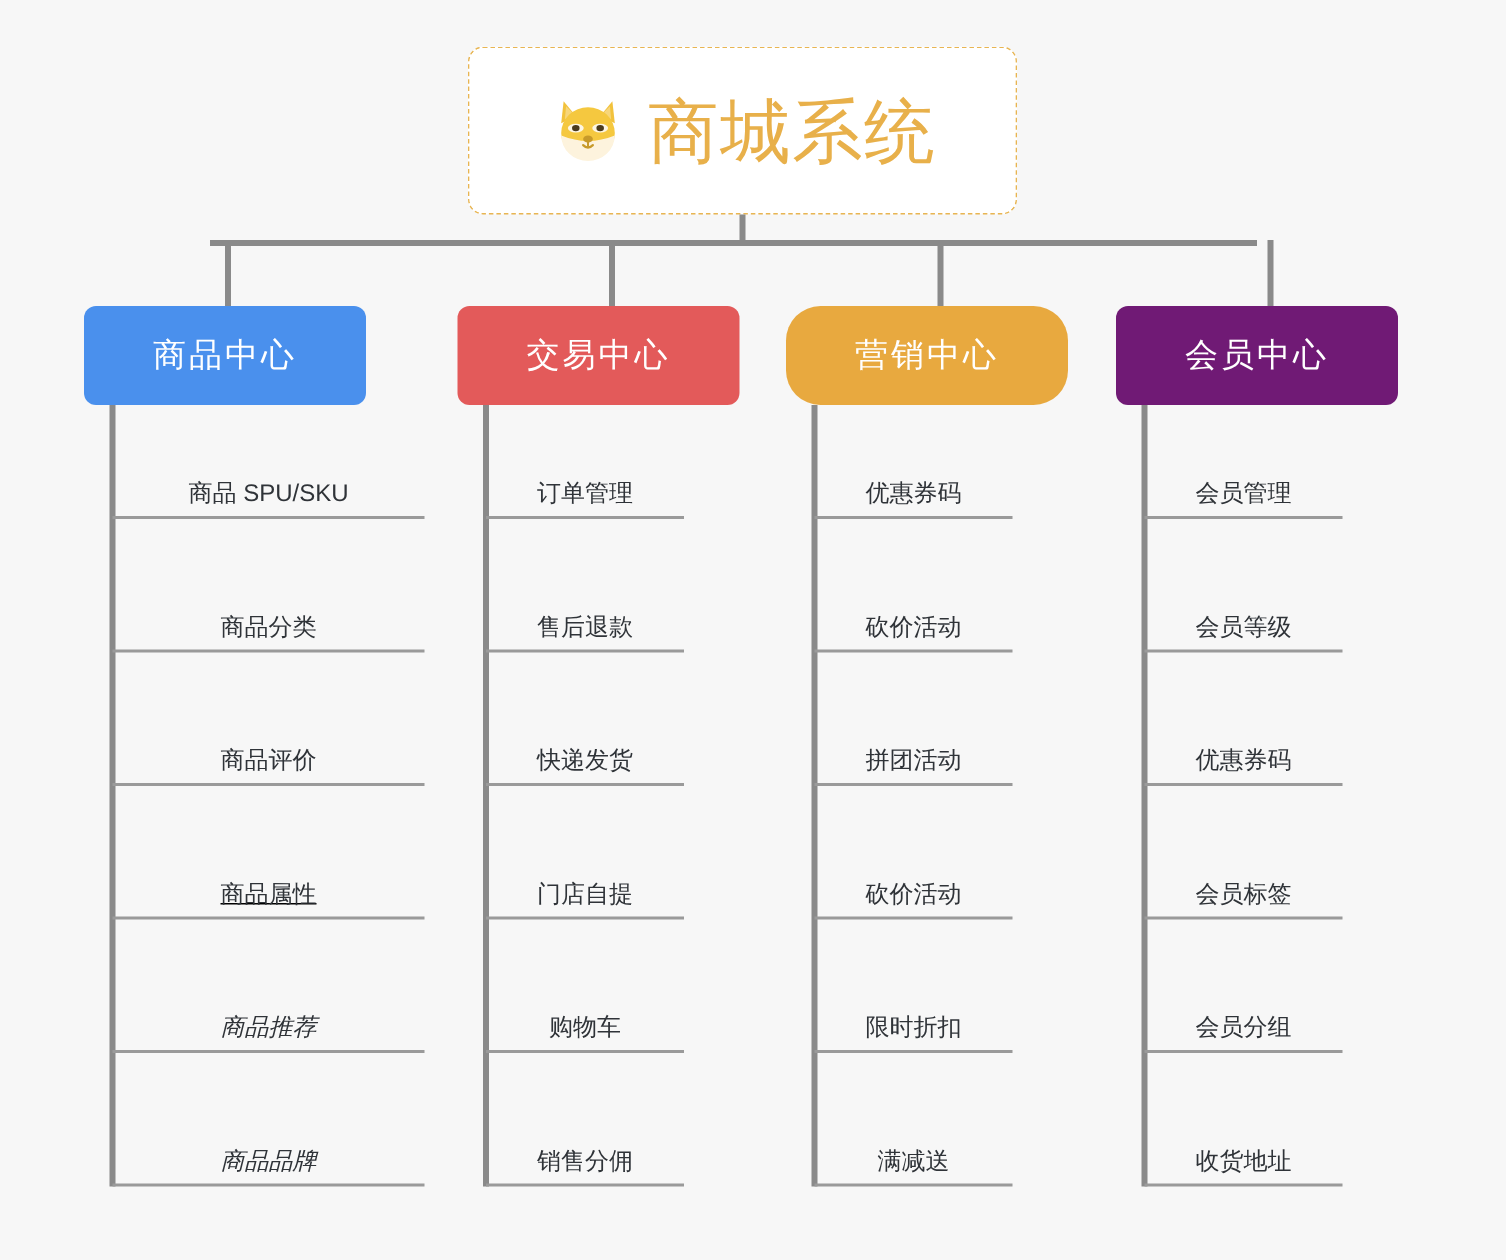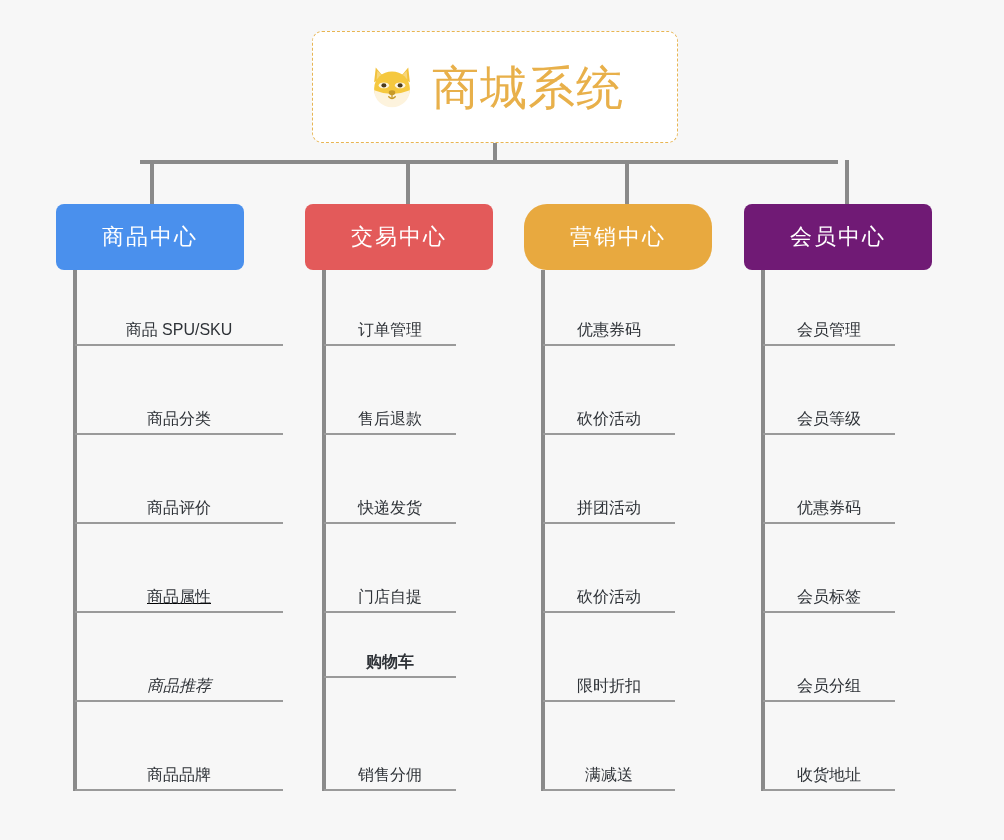--- a/index.html
+++ b/index.html
@@ -164,21 +164,21 @@
         </div>
         <div class="leaf" style="left: 19px; top: 318px; width: 208px; height: 46px;">
           <span class="leaf-label">商品评价</span>
         </div>
         <div class="leaf" style="left: 19px; top: 407px; width: 208px; height: 46px; text-decoration: underline;">
           <span class="leaf-label">商品属性</span>
         </div>
         <div class="leaf" style="left: 19px; top: 496px; width: 208px; height: 46px; font-style: italic;">
           <span class="leaf-label">商品推荐</span>
         </div>
-        <div class="leaf" style="left: 19px; top: 585px; width: 208px; height: 46px;">
+        <div class="leaf" style="left: 19px; top: 585px; width: 208px; height: 46px; font-style: italic;">
           <span class="leaf-label">商品品牌</span>
         </div>
       </div>
       <div class="column" style="left: 305px;">
         <div class="col-stem" style="left: 101px;"></div>
         <div class="cat-box" style="left: 0px; width: 188px; background: rgb(227, 90, 90);">
           <span class="cat-label">交易中心</span>
         </div>
         <div class="spine" style="left: 17px; top: 110px; height: 521px;"></div>
         <div class="leaf" style="left: 19px; top: 140px; width: 132px; height: 46px;">
@@ -186,21 +186,21 @@
         </div>
         <div class="leaf" style="left: 19px; top: 229px; width: 132px; height: 46px;">
           <span class="leaf-label">售后退款</span>
         </div>
         <div class="leaf" style="left: 19px; top: 318px; width: 132px; height: 46px;">
           <span class="leaf-label">快递发货</span>
         </div>
         <div class="leaf" style="left: 19px; top: 407px; width: 132px; height: 46px;">
           <span class="leaf-label">门店自提</span>
         </div>
-        <div class="leaf" style="left: 19px; top: 472px; width: 132px; height: 46px; font-weight: bold;">
+        <div class="leaf" style="left: 19px; top: 496px; width: 132px; height: 46px;">
           <span class="leaf-label">购物车</span>
         </div>
         <div class="leaf" style="left: 19px; top: 585px; width: 132px; height: 46px;">
           <span class="leaf-label">销售分佣</span>
         </div>
       </div>
       <div class="column" style="left: 524px;">
         <div class="col-stem" style="left: 101px;"></div>
         <div class="cat-box" style="left: 0px; width: 188px; background: rgb(232, 169, 63); border-radius: 23px;">
           <span class="cat-label">营销中心</span>

